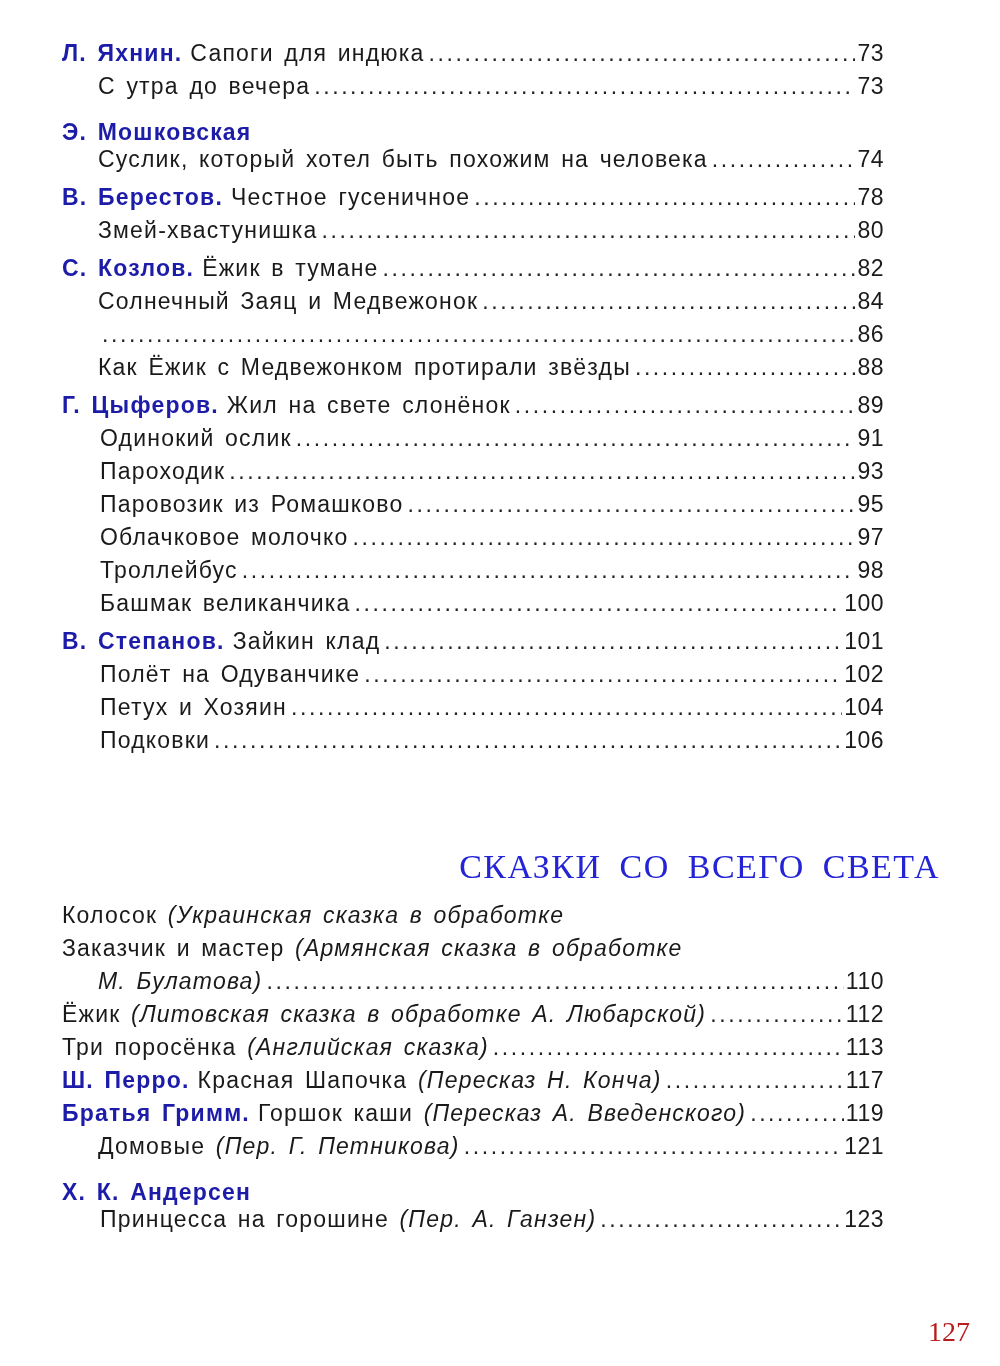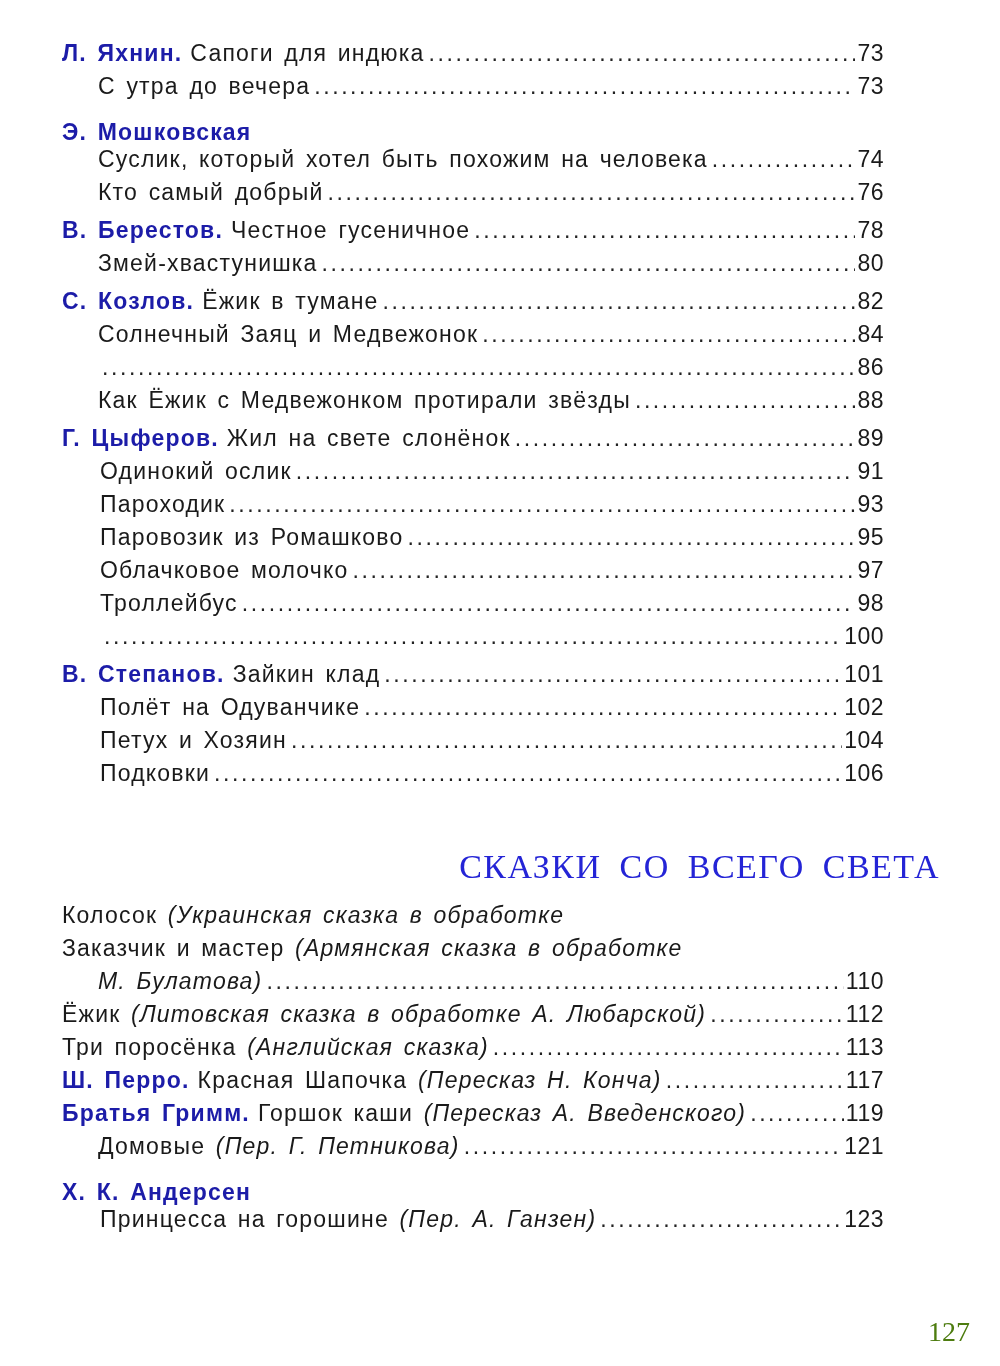--- a/index.html
+++ b/index.html
@@ -16,21 +16,21 @@
   .title-wrap { flex: 0 0 auto; }
   .leader { flex: 1 1 auto; overflow: hidden; margin: 0 2px 0 4px; color: #222; letter-spacing: 2.6px; }
   .leader::after { content: "........................................................................................................................................................................................................"; }
   .page { flex: 0 0 auto; text-align: right; letter-spacing: 0.5px; }
   .heading-only { height: 35px; align-items: flex-end; }
   .section-title { position: absolute; left: 0; width: 940px; top: 848px; text-align: right;
                    font-family: "Liberation Serif", "DejaVu Serif", serif; font-size: 34px;
                    color: #2424d6; letter-spacing: 1.5px; word-spacing: 8px; }
   .toc2 { position: absolute; left: 62px; width: 822px; top: 902px; }
   .folio { position: absolute; right: 30px; top: 1316px; font-family: "Liberation Serif", "DejaVu Serif", serif;
-           font-size: 28px; color: #4d7c0f; }
+           font-size: 28px; color: #b91c1c; }
 </style>
 </head>
 <body>
 
 <div class="toc">
 
   <div class="row">
     <span class="title-wrap"><span class="author">Л. Яхнин.</span><span>Сапоги для индюка</span></span>
     <span class="leader"></span>
     <span class="page">73</span>
@@ -41,25 +41,20 @@
     <span class="page">73</span>
   </div>
 
   <div class="row gap heading-only">
     <span class="author">Э. Мошковская</span>
   </div>
   <div class="row indent">
     <span class="title-wrap">Суслик, который хотел быть похожим на человека</span>
     <span class="leader"></span>
     <span class="page">74</span>
-  </div>
-  <div class="row indent">
-    <span class="title-wrap">Кто самый добрый</span>
-    <span class="leader"></span>
-    <span class="page">76</span>
   </div>
 
   <div class="row gap">
     <span class="title-wrap"><span class="author">В. Берестов.</span><span>Честное гусеничное</span></span>
     <span class="leader"></span>
     <span class="page">78</span>
   </div>
   <div class="row indent">
     <span class="title-wrap">Змей-хвастунишка</span>
     <span class="leader"></span>
@@ -110,20 +105,21 @@
     <span class="title-wrap">Облачковое молочко</span>
     <span class="leader"></span>
     <span class="page">97</span>
   </div>
   <div class="row indent2">
     <span class="title-wrap">Троллейбус</span>
     <span class="leader"></span>
     <span class="page">98</span>
   </div>
   <div class="row indent2">
+    <span class="title-wrap">Башмак великанчика</span>
     <span class="leader"></span>
     <span class="page">100</span>
   </div>
 
   <div class="row gap">
     <span class="title-wrap"><span class="author">В. Степанов.</span><span>Зайкин клад</span></span>
     <span class="leader"></span>
     <span class="page">101</span>
   </div>
   <div class="row indent2">

